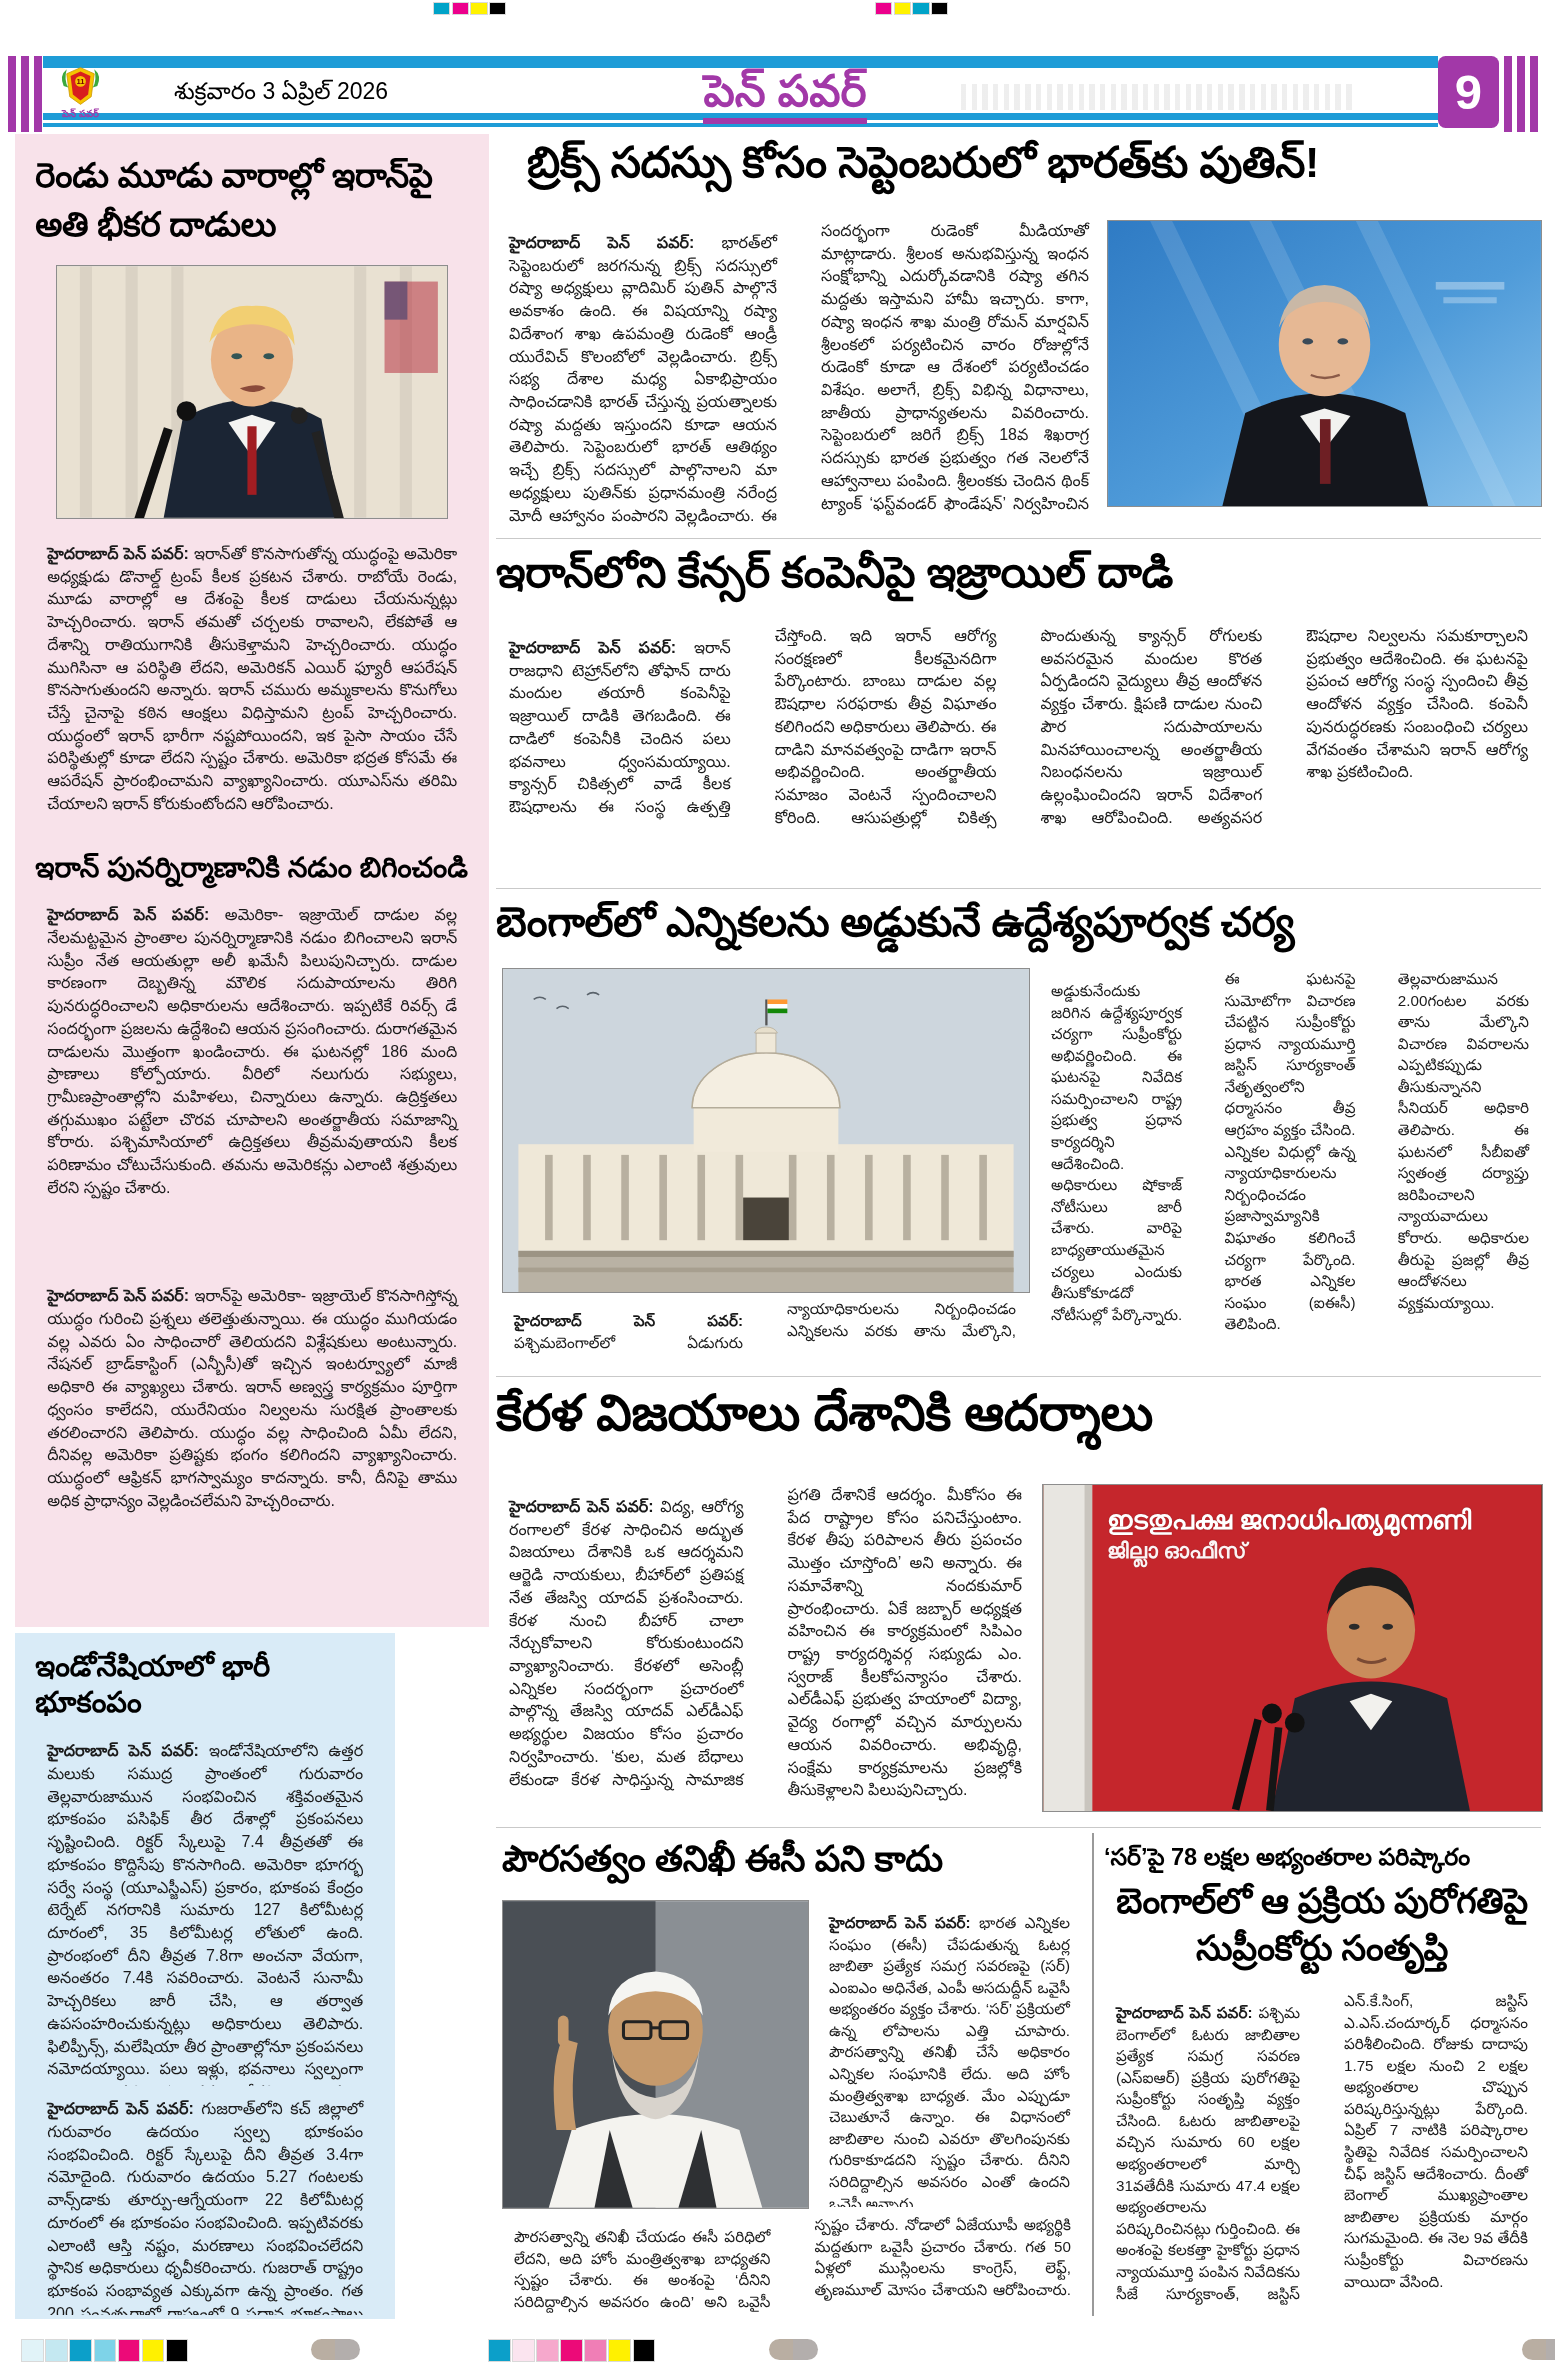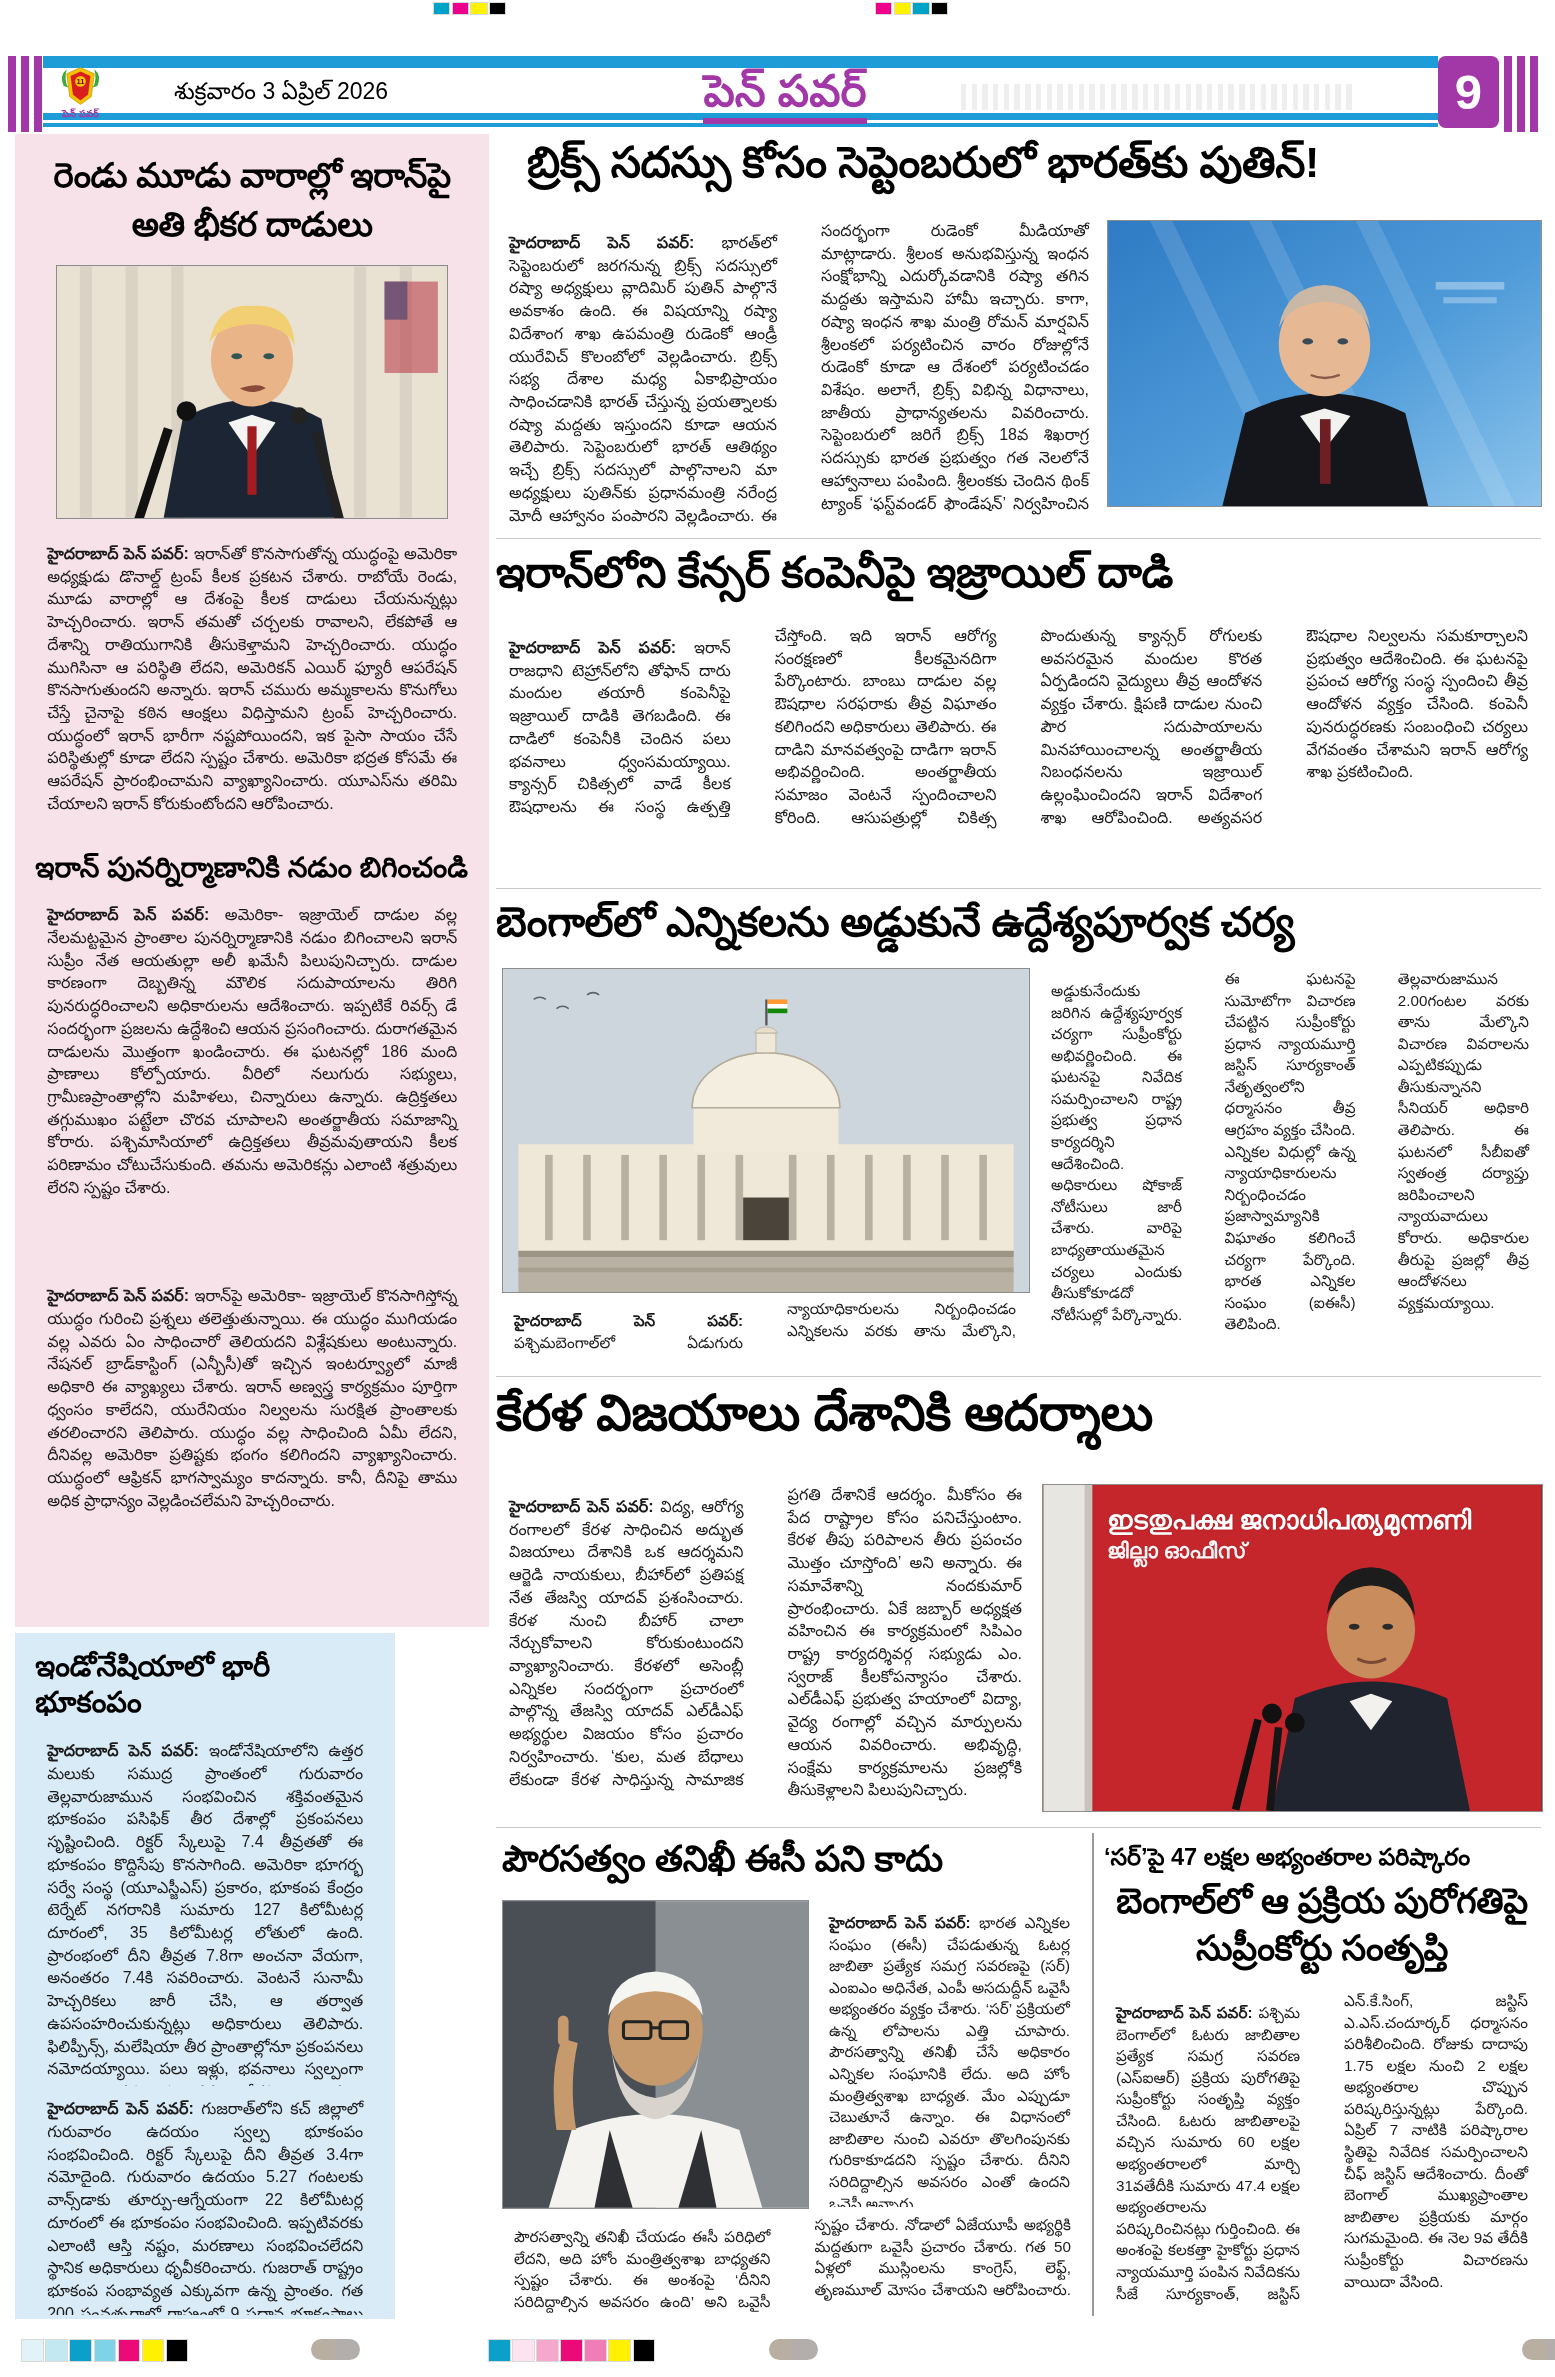--- a/index.html
+++ b/index.html
@@ -65,21 +65,21 @@
   </div>
 
   <div class="abs" style="left:961px;top:84px;width:396px;height:26px;opacity:.35;background:repeating-linear-gradient(90deg,#cfcfcf 0 5.3px,transparent 5.3px 10.7px);"></div>
 
   <div class="abs" style="left:1438px;top:56px;width:61px;height:72px;background:#A238A8;border-radius:7.6px;display:flex;align-items:center;justify-content:center;">
     <span style="color:#fff;font-size:49px;font-weight:bold;line-height:1;">9</span>
   </div>
 
   <div class="abs" style="left:15.2px;top:134px;width:474px;height:1493px;background:#F8E2EA;overflow:hidden;">
     <div style="padding:17px 20px 0 20px;">
-      <div class="hl" style="font-size:34px;line-height:1.45;text-align:center;">రెండు మూడు వారాల్లో ఇరాన్‌పై అతి భీకర దాడులు</div>
+      <div class="hl" style="font-size:34px;line-height:1.45;">రెండు మూడు వారాల్లో ఇరాన్‌పై అతి భీకర దాడులు</div>
 
       <div class="photo-frame" style="width:390px;height:252px;margin:15.2px auto 12.2px auto;">
         <svg width="390" height="252" viewBox="0 0 512 330">
           <rect width="512" height="330" fill="#E9E1D2"></rect>
           <g fill="#000" opacity="0.06">
             <rect x="30" width="16" height="330"></rect>
               <rect x="90" width="16" height="330"></rect>
               <rect x="150" width="16" height="330"></rect>
               <rect x="390" width="16" height="330"></rect>
               <rect x="450" width="16" height="330"></rect>
@@ -267,21 +267,21 @@
   </div>
 
   <div class="abs body-text" style="left:817px;top:1900px;width:265px;height:307px;font-size:15.2px;">
     <p><b class="dl">హైదరాబాద్ పెన్ పవర్:</b> <span>భారత ఎన్నికల సంఘం (ఈసీ) చేపడుతున్న ఓటర్ల జాబితా ప్రత్యేక సమగ్ర సవరణపై (సర్) ఎంఐఎం అధినేత, ఎంపీ అసదుద్దీన్ ఒవైసీ అభ్యంతరం వ్యక్తం చేశారు. ‘సర్’ ప్రక్రియలో ఉన్న లోపాలను ఎత్తి చూపారు. పౌరసత్వాన్ని తనిఖీ చేసే అధికారం ఎన్నికల సంఘానికి లేదు. అది హోం మంత్రిత్వశాఖ బాధ్యత. మేం ఎప్పుడూ చెబుతూనే ఉన్నాం. ఈ విధానంలో జాబితాల నుంచి ఎవరూ తొలగింపునకు గురికాకూడదని స్పష్టం చేశారు. దీనిని సరిదిద్దాల్సిన అవసరం ఎంతో ఉందని ఒవైసీ అన్నారు.</span></p>
   </div>
 
   <div class="abs body-text cols2" style="left:502px;top:2214px;width:581px;height:102px;font-size:15.2px;">
     <p><span>పౌరసత్వాన్ని తనిఖీ చేయడం ఈసీ పరిధిలో లేదని, అది హోం మంత్రిత్వశాఖ బాధ్యతని స్పష్టం చేశారు. ఈ అంశంపై ‘దీనిని సరిదిద్దాల్సిన అవసరం ఉంది’ అని ఒవైసీ స్పష్టం చేశారు. నోడాలో ఏజేయూపీ అభ్యర్థికి మద్దతుగా ఒవైసీ ప్రచారం చేశారు. గత 50 ఏళ్లలో ముస్లింలను కాంగ్రెస్, లెఫ్ట్, తృణమూల్ మోసం చేశాయని ఆరోపించారు. వారి పరిస్థితి ఏ మాత్రం మెరుగుపడలేదని పేర్కొన్నారు.</span></p>
   </div>
 
-  <div class="abs kicker" style="left:1104px;top:1844px;width:432px;font-size:23.6px;">‘సర్’పై 47 లక్షల అభ్యంతరాల పరిష్కారం</div>
+  <div class="abs kicker" style="left:1104px;top:1844px;width:432px;font-size:23.6px;">‘సర్’పై 78 లక్షల అభ్యంతరాల పరిష్కారం</div>
   <div class="abs hl" style="left:1104px;top:1877px;width:436px;font-size:35px;text-align:center;line-height:1.35;">బెంగాల్‌లో ఆ ప్రక్రియ పురోగతిపై సుప్రీంకోర్టు సంతృప్తి</div>
   <div class="abs body-text cols2" style="left:1104px;top:1990px;width:436px;height:326px;font-size:15.2px;">
     <p><b class="dl">హైదరాబాద్ పెన్ పవర్:</b> <span>పశ్చిమ బెంగాల్‌లో ఓటరు జాబితాల ప్రత్యేక సమగ్ర సవరణ (ఎస్ఐఆర్) ప్రక్రియ పురోగతిపై సుప్రీంకోర్టు సంతృప్తి వ్యక్తం చేసింది. ఓటరు జాబితాలపై వచ్చిన సుమారు 60 లక్షల అభ్యంతరాలలో మార్చి 31వతేదీకి సుమారు 47.4 లక్షల అభ్యంతరాలను పరిష్కరించినట్లు గుర్తించింది. ఈ అంశంపై కలకత్తా హైకోర్టు ప్రధాన న్యాయమూర్తి పంపిన నివేదికను సీజే సూర్యకాంత్, జస్టిస్ ఎన్.కే.సింగ్, జస్టిస్ ఎ.ఎస్.చందూర్కర్ ధర్మాసనం పరిశీలించింది. రోజుకు దాదాపు 1.75 లక్షల నుంచి 2 లక్షల అభ్యంతరాల చొప్పున పరిష్కరిస్తున్నట్లు పేర్కొంది. ఏప్రిల్ 7 నాటికి పరిష్కారాల స్థితిపై నివేదిక సమర్పించాలని చీఫ్ జస్టిస్ ఆదేశించారు. దీంతో బెంగాల్ ముఖ్యప్రాంతాల జాబితాల ప్రక్రియకు మార్గం సుగమమైంది. ఈ నెల 9వ తేదీకి సుప్రీంకోర్టు విచారణను వాయిదా వేసింది.</span></p>
   </div>
 
   <div class="abs" style="left:21.3px;top:2339px;">
     <span class="swatch" style="background: rgb(225, 243, 248);"></span><span class="swatch" style="background: rgb(196, 232, 241);"></span><span class="swatch" style="background: rgb(12, 159, 201);"></span><span class="swatch" style="background: rgb(126, 211, 232);"></span><span class="swatch" style="background: rgb(236, 10, 120);"></span><span class="swatch" style="background: rgb(255, 241, 0);"></span><span class="swatch" style="background: rgb(0, 0, 0);"></span>
   </div>
   <div class="abs pill" style="left:311px;top:2339px;width:49px;height:21.3px;"></div>
   <div class="abs" style="left:488px;top:2339px;">

